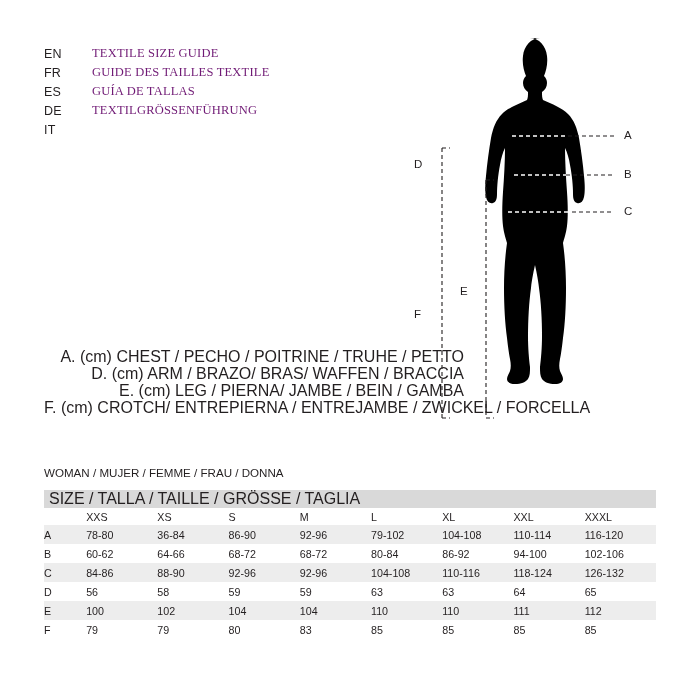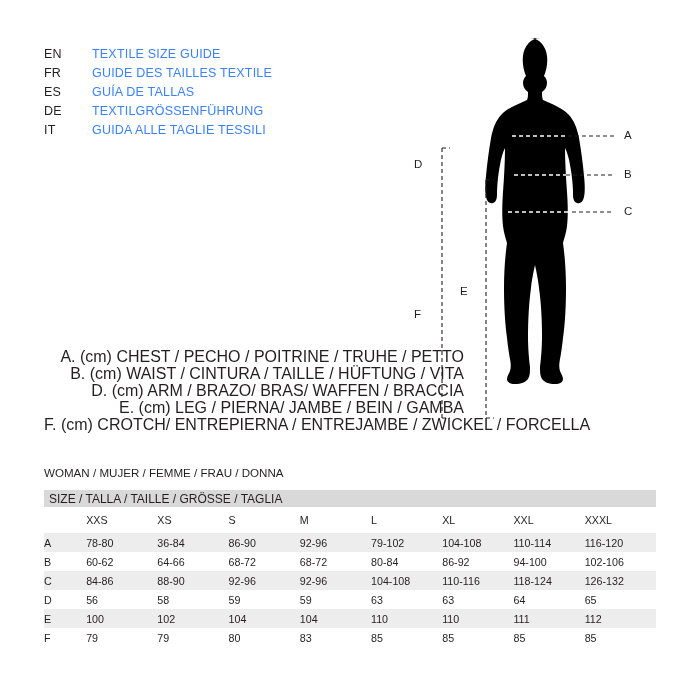--- a/index.html
+++ b/index.html
@@ -26,21 +26,21 @@
     align-items: center;
     height: 19px;
     font-size: 12.5px;
     letter-spacing: 0.2px;
   }
   .title-lang {
     width: 48px;
     flex: 0 0 48px;
     color: #231f20;
   }
-  .title-text { color: #3b82f6; }
+  .title-text { color: #701a75; font-family: Liberation Serif, serif; }
 
   
   #legend-block {
     position: absolute;
     left: 44px;
     top: 348px;
     width: 420px;
   }
   .legend-row {
     font-size: 16px;
@@ -72,25 +72,25 @@
     padding: 0;
     height: 16px;
     font-weight: normal;
     text-align: left;
     color: #231f20;
   }
   #size-table tr.header-row td {
     background: #d9d9d9;
     height: 17px;
     padding-left: 5px;
-    font-size: 12px;
+    font-size: 16px;
   }
   #size-table tr.cols-row td {
     background: #ffffff;
-    height: 26px;
+    height: 17px;
   }
   #size-table tbody tr.data-row td { height: 19px; }
   #size-table tbody tr.shade td { background: #ededed; }
   #size-table tbody tr.plain td { background: #ffffff; }
   .c-label { width: 42px; padding-left: 5px; }
   .c-val { width: 71px; padding-left: 4px; }
   .cols-row .c-val { padding-left: 4px; }
 
   
   #figure-area {
@@ -123,21 +123,20 @@
   <div class="title-row">
     <span class="title-lang">ES</span>
     <span class="title-text">GUÍA DE TALLAS</span>
   </div>
   <div class="title-row">
     <span class="title-lang">DE</span>
     <span class="title-text">TEXTILGRÖSSENFÜHRUNG</span>
   </div>
   <div class="title-row">
     <span class="title-lang">IT</span>
-    <span class="title-text">GUIDA ALLE TAGLIE TESSILI</span>
   </div>
 </div>
 
 <div id="figure-area">
   <svg width="280" height="450" viewBox="0 0 280 450" xmlns="http://www.w3.org/2000/svg">
 
     <g fill="#000000">
       <path d="M150,18
                c-9,0 -16,8 -17,18
                c-1,8 1,15 3,20
@@ -227,21 +226,20 @@
   <span class="lbl" style="left:234px; top:109px;">A</span>
   <span class="lbl" style="left:234px; top:148px;">B</span>
   <span class="lbl" style="left:234px; top:185px;">C</span>
   <span class="lbl" style="left:24px; top:138px;">D</span>
   <span class="lbl" style="left:70px; top:265px;">E</span>
   <span class="lbl" style="left:24px; top:288px;">F</span>
 </div>
 
 <div id="legend-block">
   <div class="legend-row">A. (cm) CHEST / PECHO / POITRINE / TRUHE / PETTO</div>
-  <div class="legend-row">B. (cm) WAIST / CINTURA / TAILLE / HÜFTUNG / VITA</div>
   <div class="legend-row">D. (cm) ARM / BRAZO/ BRAS/ WAFFEN / BRACCIA</div>
   <div class="legend-row">E. (cm) LEG / PIERNA/ JAMBE / BEIN / GAMBA</div>
   <div class="legend-row">F. (cm) CROTCH/ ENTREPIERNA / ENTREJAMBE / ZWICKEL / FORCELLA</div>
 </div>
 
 <div id="woman-label">WOMAN / MUJER / FEMME / FRAU / DONNA</div>
 
 <table id="size-table">
   <tbody>
     <tr class="header-row">

